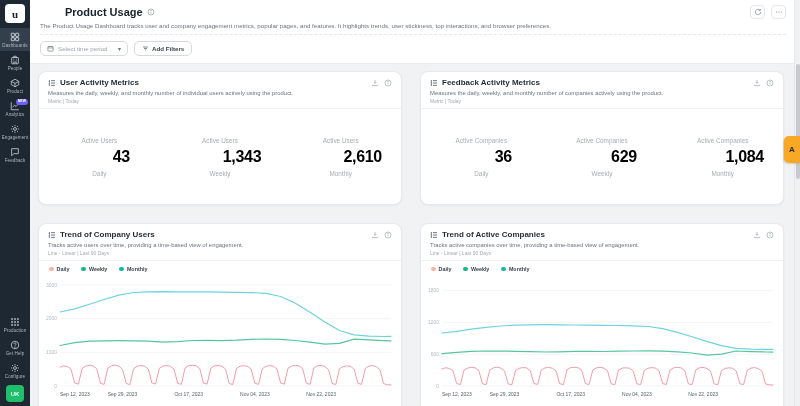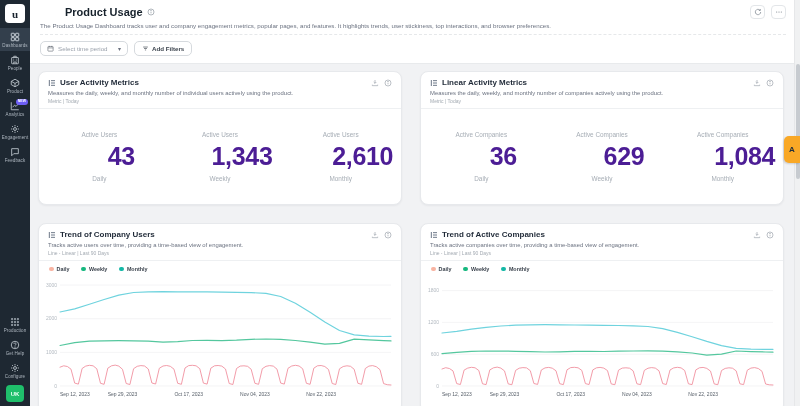--- a/index.html
+++ b/index.html
@@ -39,21 +39,21 @@
   .card-title-row svg.type { width:8px; height:8px; stroke:#475569; }
   .card-title { font-size:8px; font-weight:bold; color:#1f2937; }
   .card-actions { margin-left:auto; display:flex; gap:5px; }
   .card-actions svg { width:8px; height:8px; stroke:#9aa2ab; cursor:pointer; }
   .card-desc { font-size:5.9px; color:#6b7280; margin-top:3px; }
   .card-meta { font-size:5px; color:#a3aab2; margin-top:2px; }
 
   .kpi-row { flex:1; display:flex; align-items:center; }
   .kpi { flex:1; display:flex; flex-direction:column; align-items:center; gap:4px; }
   .kpi-label { font-size:6.4px; color:#a6adb5; }
-  .kpi-value { font-size:25px; font-weight:600; color:#4c1d95; letter-spacing:-.3px;margin-left:44px; }
+  .kpi-value { font-size:16px; font-weight:600; color:#000000; letter-spacing:-.3px;margin-left:44px; }
   .kpi-period { font-size:6.4px; color:#a6adb5; }
 
   .legend-row { display:flex; gap:12px; padding:5px 10px 1px; }
   .legend-item { display:flex; align-items:center; gap:3px; cursor:pointer; }
   .legend-dot { width:4.5px; height:4.5px; border-radius:50%; }
   .legend-label { font-size:5.4px; font-weight:bold; color:#3b434d; }
   .chart-wrap { flex:1; padding:1px 4px 2px 4px; }
 
   
   .scrollbar { position:absolute; right:0; top:0; bottom:0; width:6px; background:#f0f1f2; border-left:1px solid #e6e7e9; z-index:7; }
@@ -232,21 +232,21 @@
         </div>
       </div>
     </div>
 
     <div class="card">
       <div class="card-head">
         <div class="card-title-row">
           <svg class="type" viewBox="0 0 24 24" fill="none" stroke-width="2.4">
               <path d="M4 3v18M9 5h12M9 12h12M9 19h12"></path>
             </svg>
-          <span class="card-title">Linear Activity Metrics</span>
+          <span class="card-title">Feedback Activity Metrics</span>
           <div class="card-actions">
             <svg viewBox="0 0 24 24" fill="none" stroke-width="2">
                 <path d="M12 3v10M8 9l4 4 4-4"></path>
                 <path d="M4 17v3h16v-3"></path>
               </svg>
             <svg viewBox="0 0 24 24" fill="none" stroke-width="2">
                 <circle cx="12" cy="12" r="9"></circle>
                 <path d="M12 11v5"></path>
                 <circle cx="12" cy="7.5" r=".7" fill="currentColor"></circle>
               </svg>

